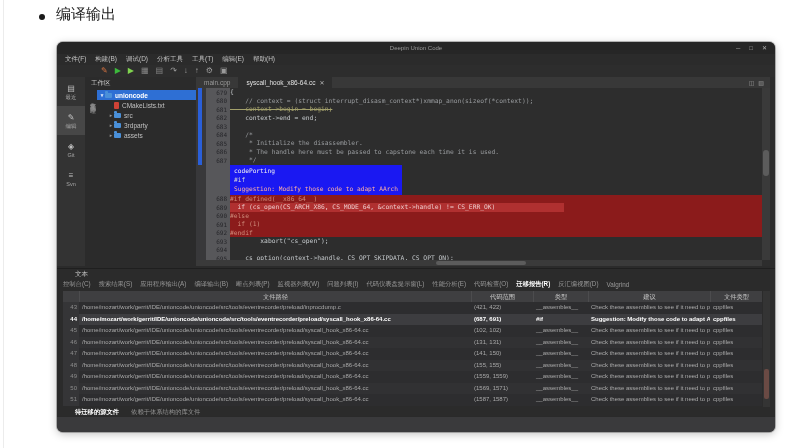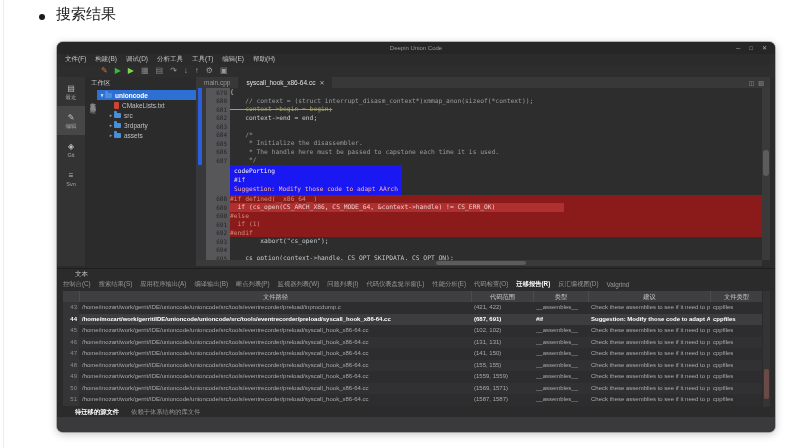--- a/index.html
+++ b/index.html
@@ -104,21 +104,21 @@
   .ftab{font-size:6.3px;color:#969696;white-space:nowrap;}
   .ftab.active{color:#ffffff;font-weight:bold;}
   #statusbar{left:0;top:374px;width:718px;height:16px;background:#3a3a3c;border-top:1px solid #2a2a2a;box-sizing:border-box;}
 </style>
 </head>
 <body>
 
 <div id="canvas">
   <div class="abs" id="doc-rule"></div>
   <div class="abs" id="bullet-dot"></div>
-  <div class="abs" id="bullet-text">搜索结果</div>
+  <div class="abs" id="bullet-text">编译输出</div>
 
   <div class="abs" id="win">
     <div class="abs" id="titlebar">
       <div class="abs" id="win-title">Deepin Union Code</div>
       <div class="abs" id="win-controls">
           <span>─</span>
           <span>□</span>
           <span>✕</span>
         </div>
     </div>

